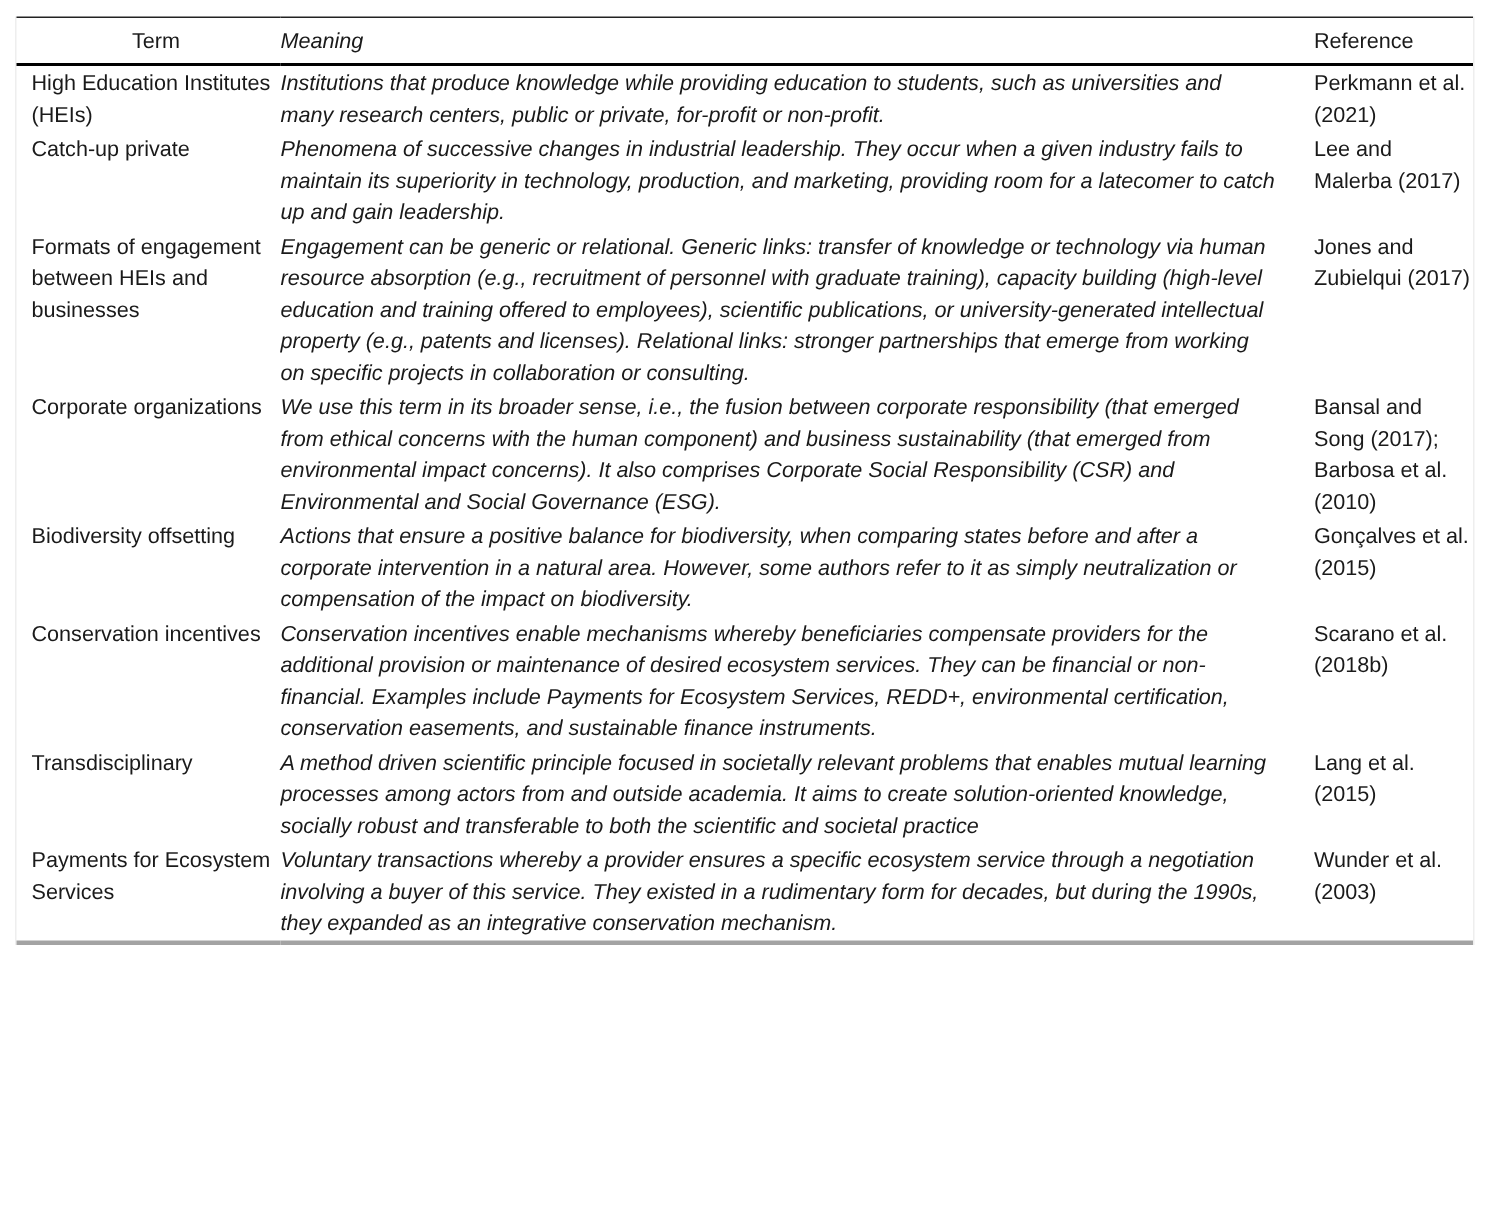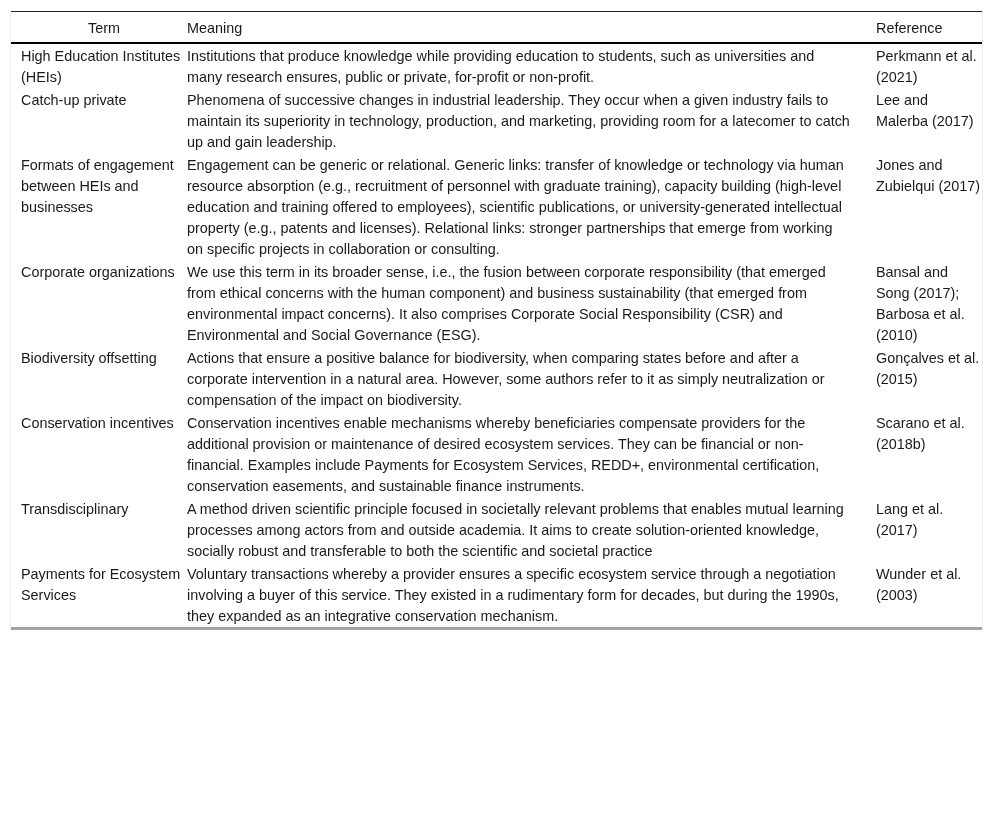--- a/index.html
+++ b/index.html
@@ -45,21 +45,21 @@
     }
     th {
       padding-top: 6px;
       padding-bottom: 3px;
     }
     td {
       padding-top: 2px;
       padding-bottom: 0;
     }
     .col-term { width: 166px; padding-left: 10px; padding-right: 0; }
-    .col-meaning { padding-left: 0; padding-right: 24px; }
+    .col-meaning { padding-left: 0; padding-right: 24px; font-style: italic; }
     .col-ref { width: 96px; padding-left: 0; padding-right: 0; }
     th.col-term { padding-left: 10px; text-align: center; }
   </style>
 </head>
 <body>
 
 <div class="frame">
   <table>
     <colgroup>
       <col style="width:176px">
@@ -69,21 +69,21 @@
     <thead>
       <tr>
         <th class="col-term">Term</th>
         <th class="col-meaning">Meaning</th>
         <th class="col-ref">Reference</th>
       </tr>
     </thead>
     <tbody>
       <tr>
         <td class="col-term">High Education Institutes (HEIs)</td>
-        <td class="col-meaning">Institutions that produce knowledge while providing education to students, such as universities and many research ensures, public or private, for-profit or non-profit.</td>
+        <td class="col-meaning">Institutions that produce knowledge while providing education to students, such as universities and many research centers, public or private, for-profit or non-profit.</td>
         <td class="col-ref">Perkmann et al. (2021)</td>
       </tr>
       <tr>
         <td class="col-term">Catch-up private</td>
         <td class="col-meaning">Phenomena of successive changes in industrial leadership. They occur when a given industry fails to maintain its superiority in technology, production, and marketing, providing room for a latecomer to catch up and gain leadership.</td>
         <td class="col-ref">Lee and Malerba (2017)</td>
       </tr>
       <tr>
         <td class="col-term">Formats of engagement between HEIs and businesses</td>
         <td class="col-meaning">Engagement can be generic or relational. Generic links: transfer of knowledge or technology via human resource absorption (e.g., recruitment of personnel with graduate training), capacity building (high-level education and training offered to employees), scientific publications, or university-generated intellectual property (e.g., patents and licenses). Relational links: stronger partnerships that emerge from working on specific projects in collaboration or consulting.</td>
@@ -100,21 +100,21 @@
         <td class="col-ref">Gonçalves et al. (2015)</td>
       </tr>
       <tr>
         <td class="col-term">Conservation incentives</td>
         <td class="col-meaning">Conservation incentives enable mechanisms whereby beneficiaries compensate providers for the additional provision or maintenance of desired ecosystem services. They can be financial or non-financial. Examples include Payments for Ecosystem Services, REDD+, environmental certification, conservation easements, and sustainable finance instruments.</td>
         <td class="col-ref">Scarano et al. (2018b)</td>
       </tr>
       <tr>
         <td class="col-term">Transdisciplinary</td>
         <td class="col-meaning">A method driven scientific principle focused in societally relevant problems that enables mutual learning processes among actors from and outside academia. It aims to create solution-oriented knowledge, socially robust and transferable to both the scientific and societal practice</td>
-        <td class="col-ref">Lang et al. (2017)</td>
+        <td class="col-ref">Lang et al. (2015)</td>
       </tr>
       <tr>
         <td class="col-term">Payments for Ecosystem Services</td>
         <td class="col-meaning">Voluntary transactions whereby a provider ensures a specific ecosystem service through a negotiation involving a buyer of this service. They existed in a rudimentary form for decades, but during the 1990s, they expanded as an integrative conservation mechanism.</td>
         <td class="col-ref">Wunder et al. (2003)</td>
       </tr>
     </tbody>
   </table>
 </div>
 

